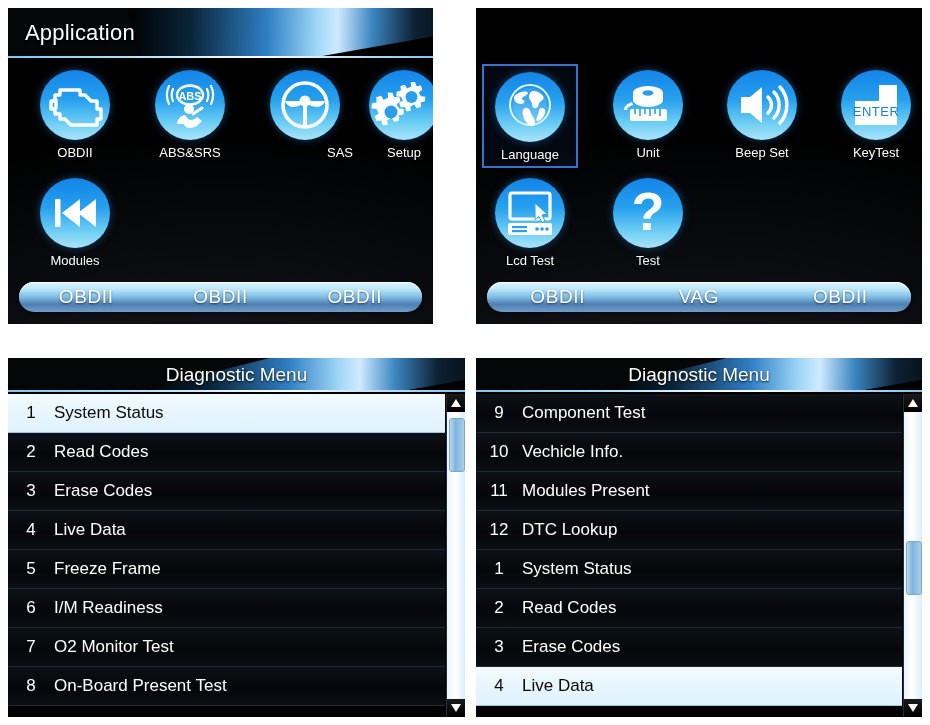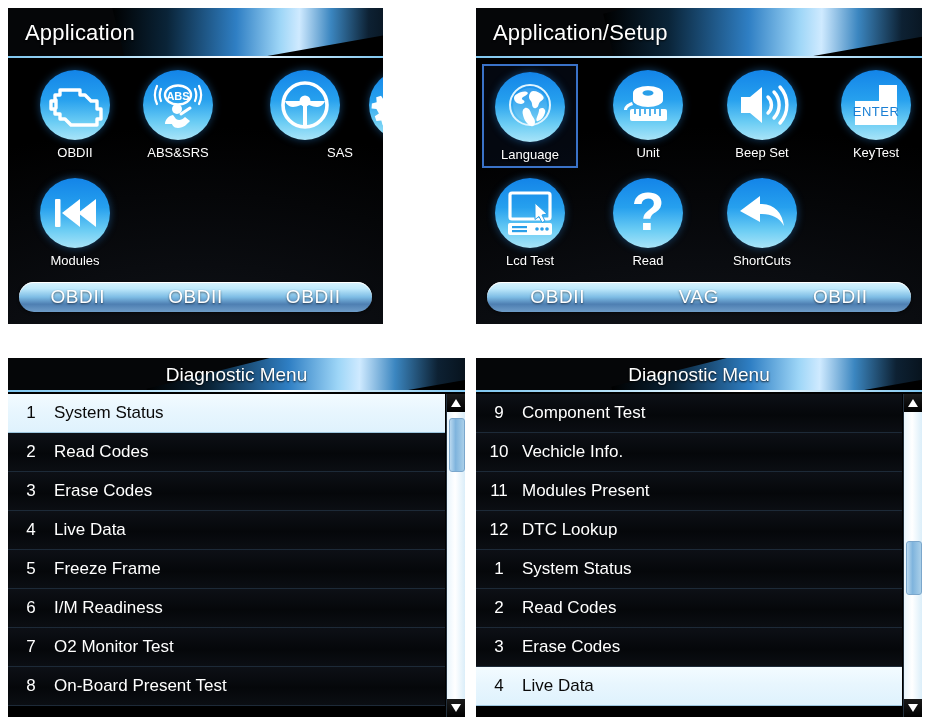--- a/index.html
+++ b/index.html
@@ -78,21 +78,21 @@
   .sb-btn.dn i{border-top:8px solid #ffffff;}
   .sb-thumb{position:absolute;left:2px;width:14px;border-radius:3px;
     background:linear-gradient(90deg,#b9d8ef 0%,#7fb4dd 40%,#a9cfe9 100%);
     border:1px solid #7ba7cc;}
 </style>
 </head>
 <body>
 
 <div class="sheet">
 
-  <div class="panel" style="left:8px;top:8px;width:375px;height:316px;">
+  <div class="panel" style="left:8px;top:8px;width:425px;height:316px;">
 
     <div style="position:absolute;left:0;top:0;width:100%;height:50px;">
       <div class="titlebar app-title">
         <div class="swoosh"></div>
         <div class="swoosh2"></div>
         <div class="tl-text">Application</div>
       </div>
       <div class="hairline" style="bottom:0;"></div>
     </div>
 
@@ -103,21 +103,21 @@
           <svg viewBox="0 0 70 70">
               <g fill="none" stroke="#fff" stroke-width="3.4" stroke-linejoin="round" stroke-linecap="round">
             <path d="M27 20h13v5h5l6 6h6v8h4v10h-4v6H31l-6-6h-5v-5h-5v-5h-4v-8h4v-6h5v-5h7z"></path>
             <path d="M16 30v8"></path>
               </g>
             </svg>
         </div>
         <div class="icon-label">OBDII</div>
       </div>
 
-      <div class="icon-cell" style="left:122px;top:10px;">
+      <div class="icon-cell" style="left:134px;top:10px;">
         <div class="icon-circle">
           <svg viewBox="0 0 70 70">
             <ellipse cx="35" cy="25" rx="13" ry="9.5" fill="none" stroke="#fff" stroke-width="2.4"></ellipse>
             <text x="35" y="29.5" font-family="Liberation Sans, sans-serif" font-size="11" font-weight="bold" fill="#fff" text-anchor="middle">ABS</text>
             <g fill="none" stroke="#fff" stroke-width="2.2" stroke-linecap="round">
               <path d="M18 19a15 15 0 0 0 0 12"></path>
                 <path d="M14 16a21 21 0 0 0 0 18"></path>
               <path d="M52 19a15 15 0 0 1 0 12"></path>
                 <path d="M56 16a21 21 0 0 1 0 18"></path>
             </g>
@@ -171,28 +171,20 @@
       <div class="fnbar" style="left:11px;right:11px;bottom:12px;">
         <span>OBDII</span>
         <span>OBDII</span>
         <span>OBDII</span>
       </div>
     </div>
   </div>
 
   <div class="panel" style="left:476px;top:8px;width:446px;height:316px;">
 
-    <div style="position:absolute;left:0;top:0;width:100%;height:50px;">
-      <div class="titlebar app-title">
-        <div class="swoosh"></div>
-        <div class="swoosh2"></div>
-        <div class="tl-text">Application/Setup</div>
-      </div>
-      <div class="hairline" style="bottom:0;"></div>
-    </div>
 
     <div class="grid-area" style="top:52px;bottom:0;">
 
       <div class="icon-cell sel" style="left:6px;top:4px;padding-top:6px;padding-bottom:4px;">
         <div class="icon-circle">
           <svg viewBox="0 0 70 70">
             <circle cx="35" cy="33" r="20" fill="none" stroke="#dff4ff" stroke-width="2"></circle>
             <circle cx="35" cy="33" r="17" fill="#fff" opacity=".12"></circle>
             <g fill="#fff">
               <path d="M22 22c3-2 7-3 10-2 2 1 0 3-2 4-3 1-4 3-2 4 3 1 1 4-2 4-4 0-7-3-7-6 0-2 1-3 3-4z"></path>
@@ -265,31 +257,23 @@
         </div>
         <div class="icon-label">Lcd Test</div>
       </div>
 
       <div class="icon-cell" style="left:124px;top:118px;">
         <div class="icon-circle">
           <svg viewBox="0 0 70 70">
             <text x="35" y="52" font-family="Liberation Sans, sans-serif" font-size="54" font-weight="bold" fill="#fff" text-anchor="middle">?</text>
           </svg>
         </div>
-        <div class="icon-label">Read</div>
-      </div>
-
-      <div class="icon-cell" style="left:238px;top:118px;">
-        <div class="icon-circle">
-          <svg viewBox="0 0 70 70">
-            <path d="M13 33L33 18v8c14 0 22 8 24 22-5-9-13-12-24-12v8z" fill="#fff"></path>
-          </svg>
-        </div>
-        <div class="icon-label">ShortCuts</div>
-      </div>
+        <div class="icon-label">Test</div>
+      </div>
+
 
       <div class="fnbar" style="left:11px;right:11px;bottom:12px;">
         <span>OBDII</span>
         <span>VAG</span>
         <span>OBDII</span>
       </div>
     </div>
   </div>
 
   <div class="panel" style="left:8px;top:358px;width:457px;height:359px;">

